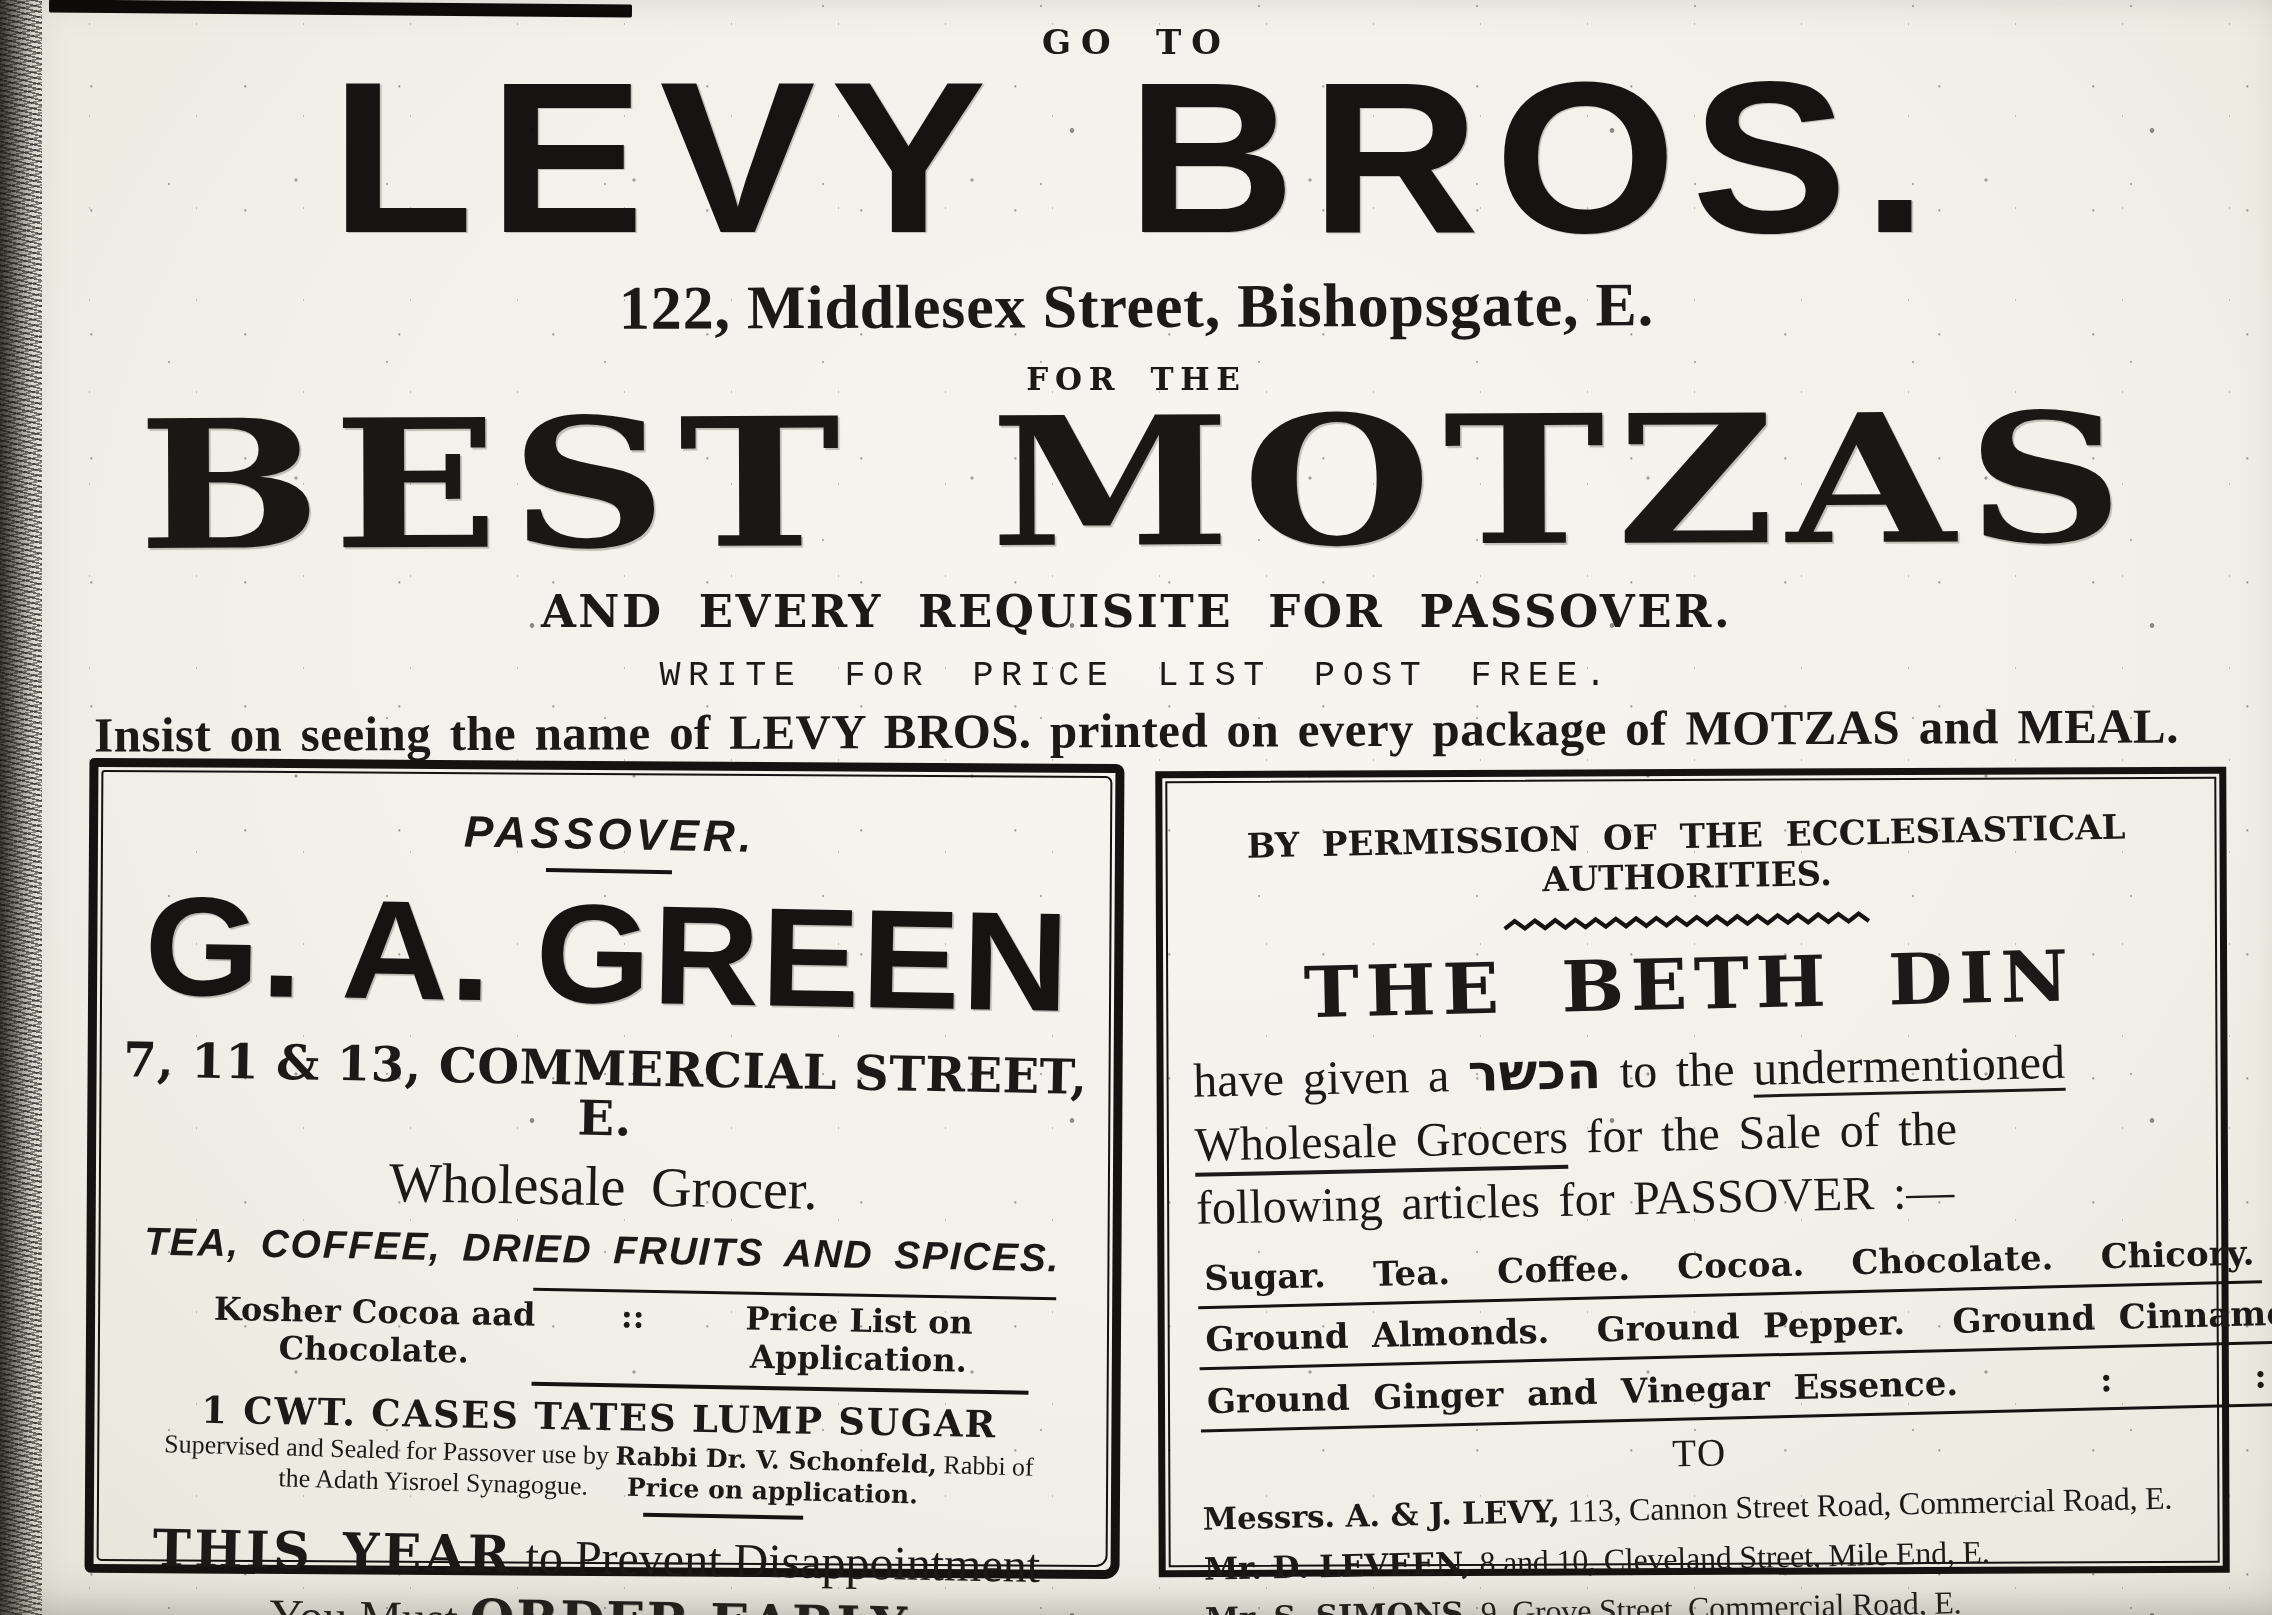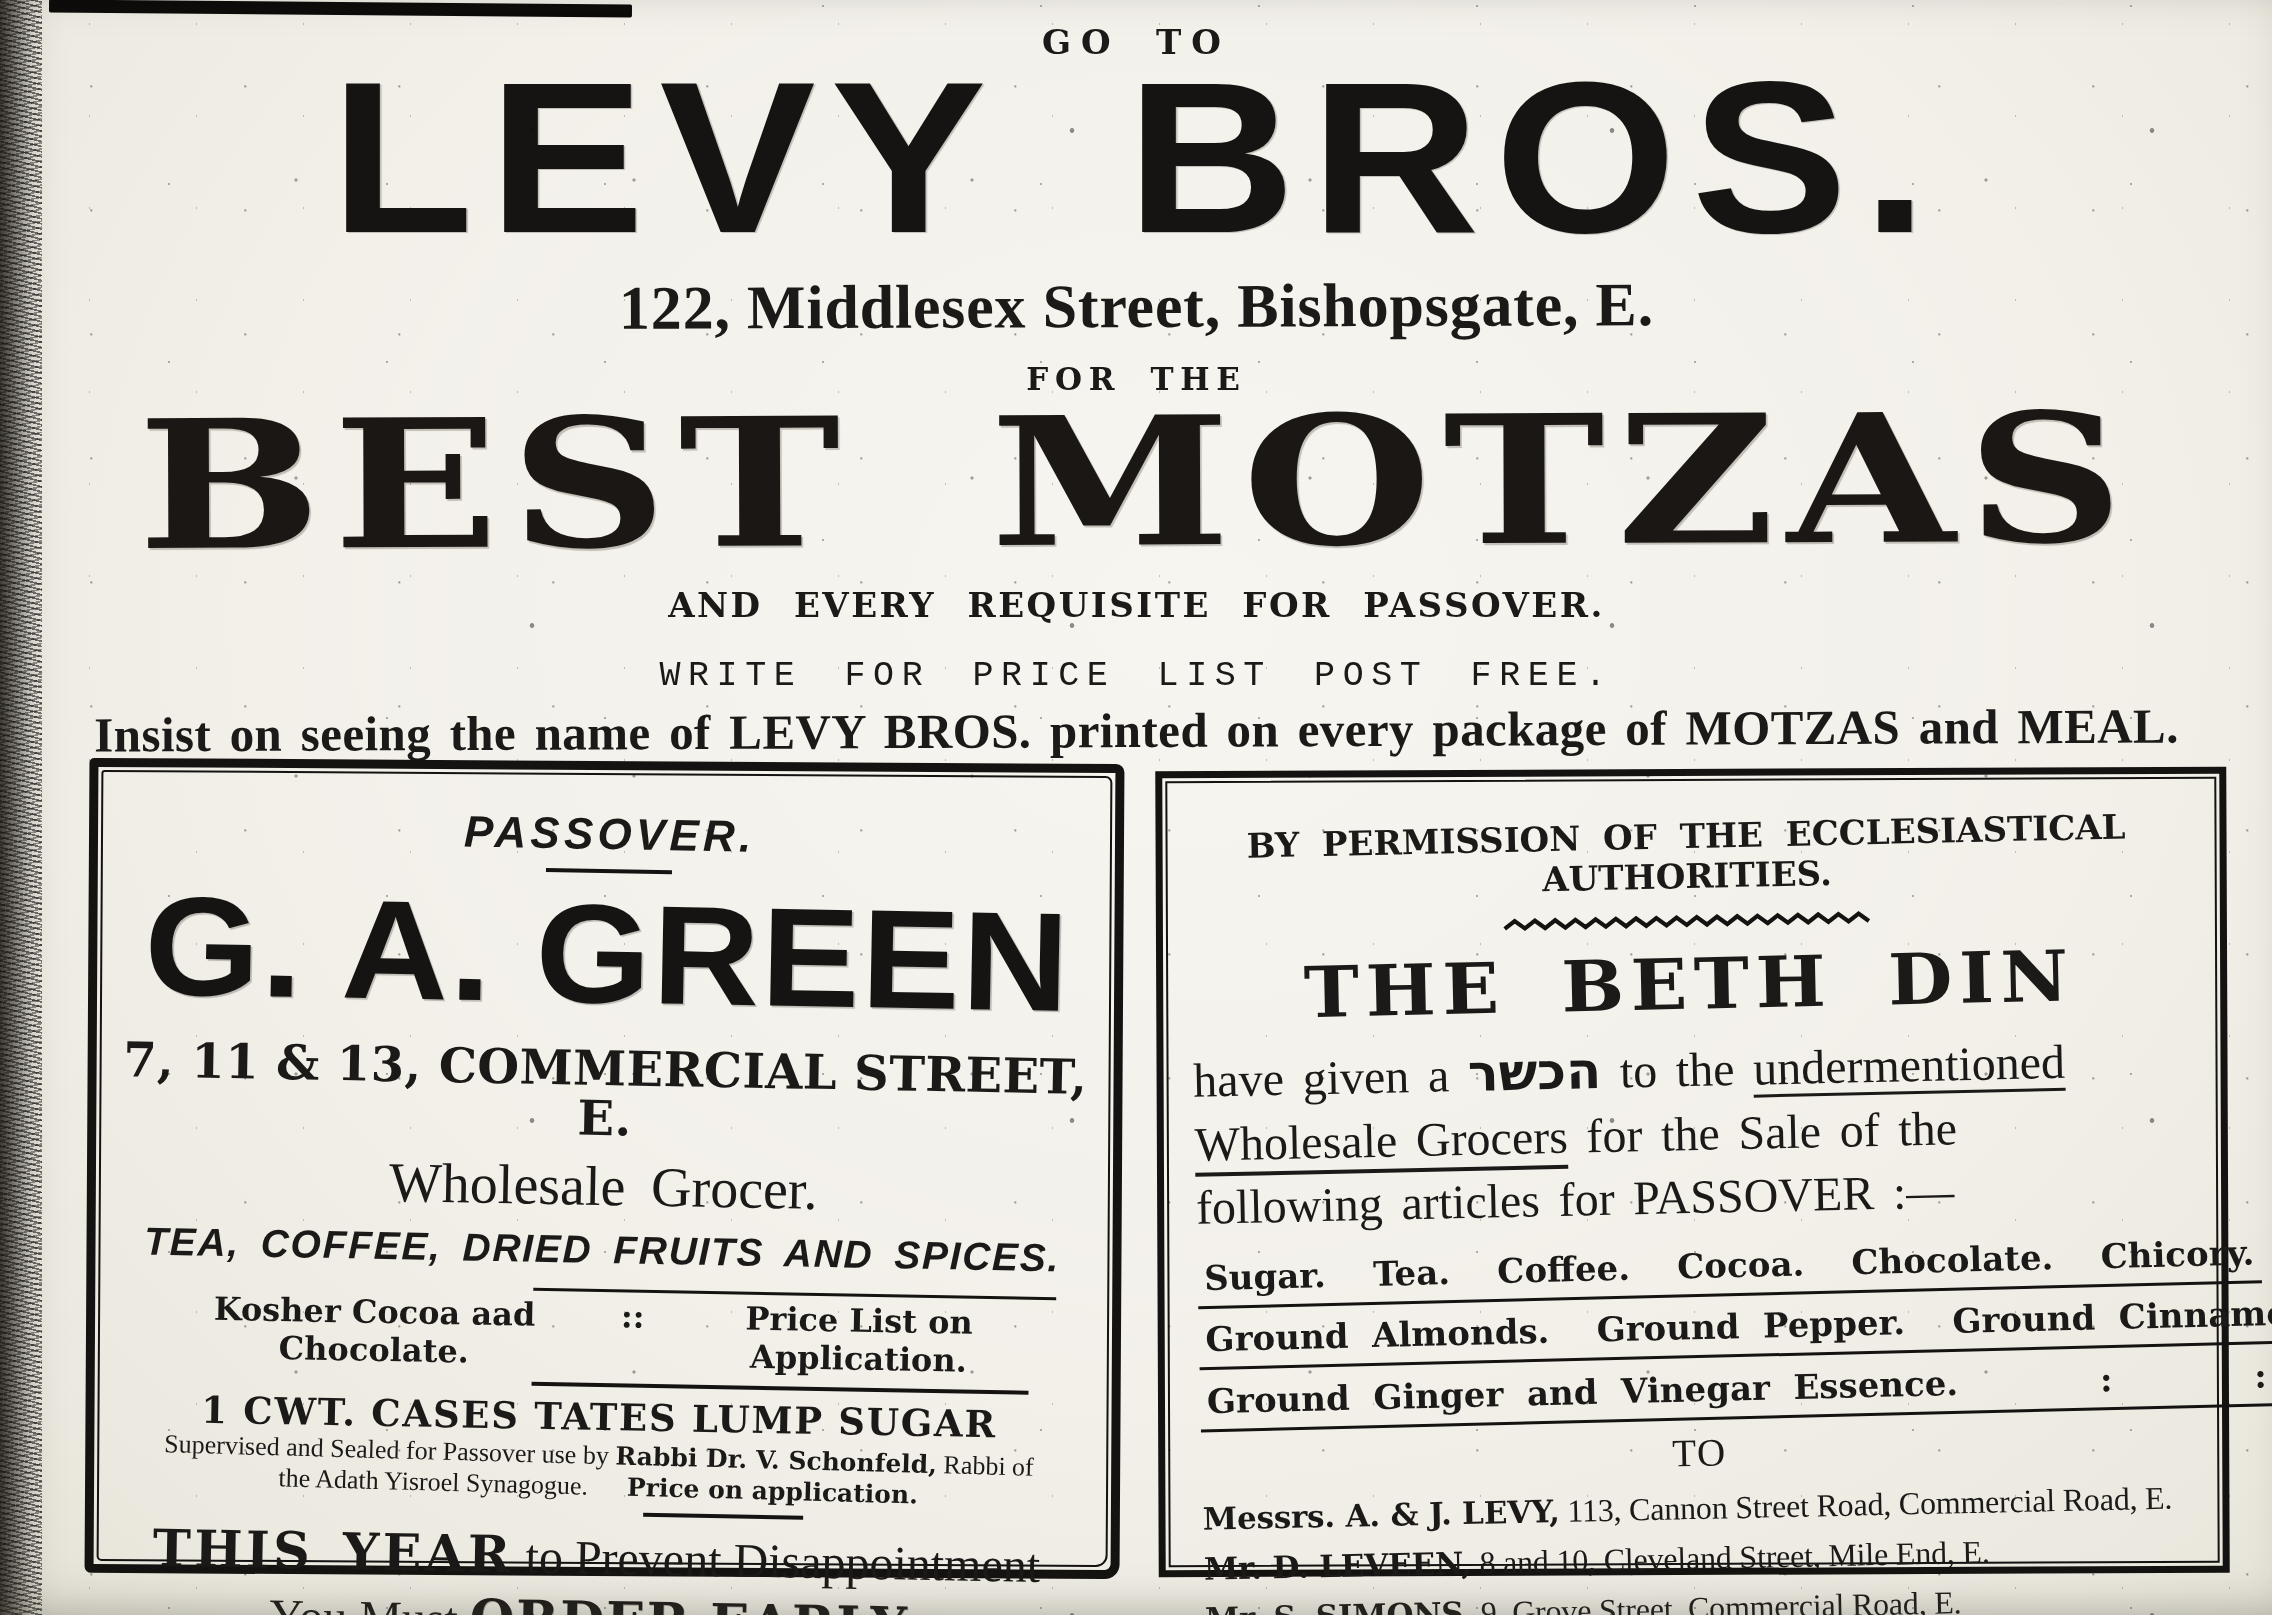--- a/index.html
+++ b/index.html
@@ -48,21 +48,21 @@
     transform:scaleY(.92);
   }
   .m-address{top:271px; font-size:62px; font-weight:bold; letter-spacing:0.8px; transform:rotate(-.2deg);}
   .for-the{top:361px; font-family:"DejaVu Serif",serif; font-weight:bold; font-size:31px; letter-spacing:6.7px; word-spacing:11.8px;}
   .headline{
     top:381px; font-family:"DejaVu Serif",serif; font-weight:bold; font-size:217px; line-height:1;
     letter-spacing:11.8px; word-spacing:51px; color:#1a1714;
     text-shadow:1.7px 2.5px 0.8px rgba(80,72,64,.3);
     transform:rotate(-.2deg) scaleY(.82); transform-origin:50% 30%;
   }
-  .subline{top:585px; font-family:"DejaVu Serif",serif; font-weight:bold; font-size:34px; letter-spacing:2.5px; word-spacing:17px;text-align:center;}
+  .subline{top:585px; font-family:"DejaVu Serif",serif; font-weight:bold; font-size:45px; letter-spacing:2.5px; word-spacing:17px;text-align:center;}
   .write-line{top:656px; font-size:35px; letter-spacing:7.6px; word-spacing:13.5px;font-family:Liberation Mono, monospace;}
   .insist-line{top:702px; font-size:49px; font-weight:bold; letter-spacing:0.4px; word-spacing:5.9px; transform:rotate(-.25deg);}
   
   .adbox{position:absolute; border:9.3px solid #141311; background:transparent; z-index:10;}
   .adbox .inner{position:absolute; inset:3.4px; border:2.5px solid #141311;}
   #green-box{left:87px; top:761px; width:1017px; height:797px; transform:rotate(.35deg); border-radius:5px 8.4px 15px 6.7px;}
   #green-box .inner{border-radius:3.4px 6.7px 11.8px 5px;}
   #bethdin-box{left:1157px; top:769px; width:1057px; height:792px; transform:rotate(-.25deg); border-width:7.6px;}
   .content{position:absolute; inset:0; padding:0 18.5px;}
   #green-box .content{transform:rotate(.7deg); transform-origin:50% 45%;}

